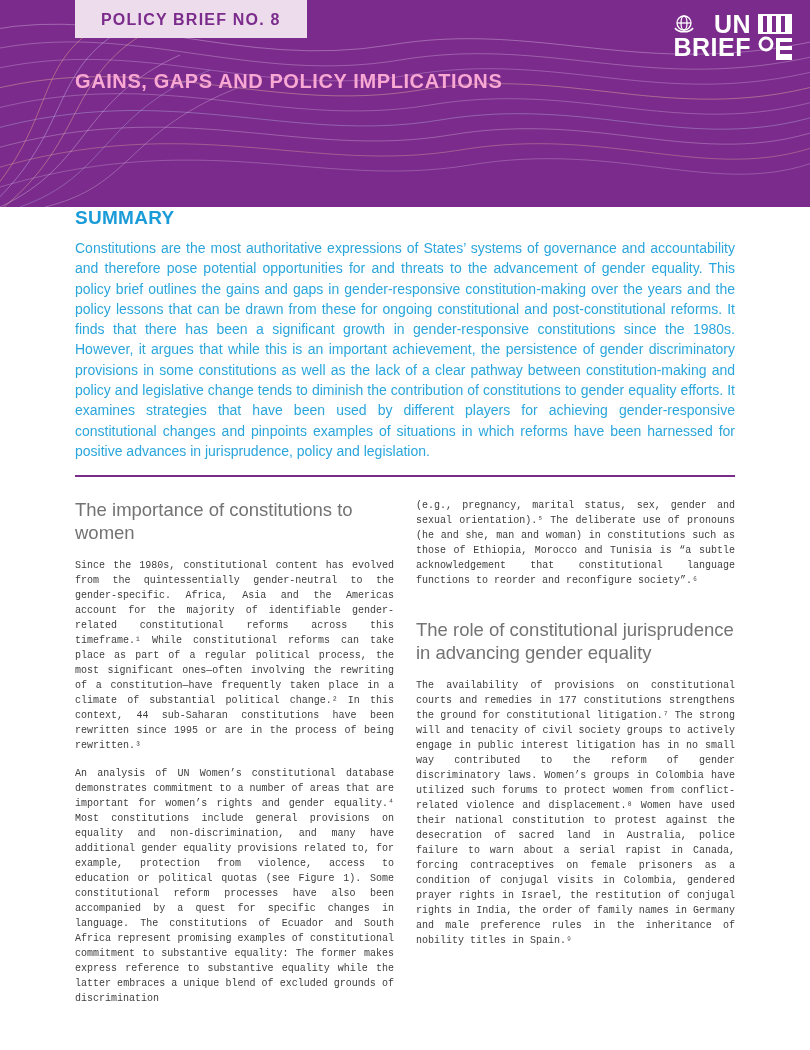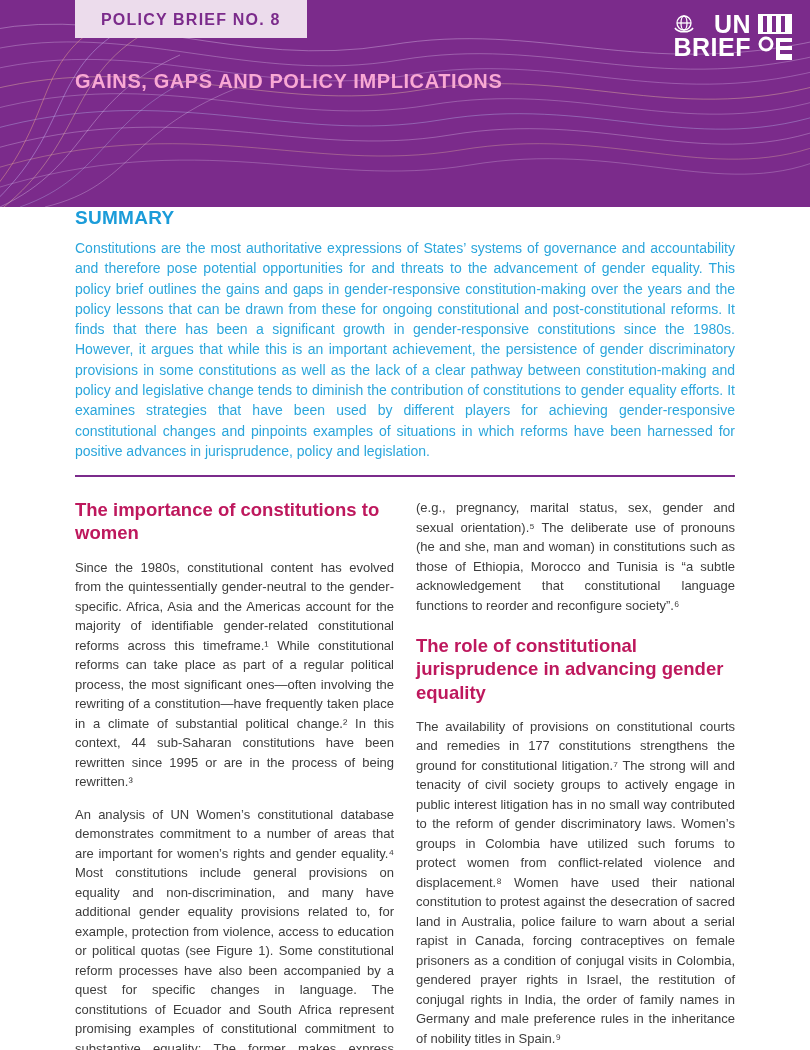--- a/index.html
+++ b/index.html
@@ -110,35 +110,36 @@
 
   
   .columns {
     margin: 0 75px;
     padding-top: 21px;
     display: grid;
     grid-template-columns: 1fr 1fr;
     column-gap: 22px;
   }
   .col h3 {
-    color: #be185d;
+    color: #737373;
     font-size: 18.5px;
-    font-weight: bold;
+    font-weight: normal;
     line-height: 1.25;
     margin-bottom: 13px;
   }
   .col p {
     color: #3d3d3d;
-    font-size: 13px;
+    font-size: 10px;
     line-height: 1.5;
     text-align: justify;
     margin-bottom: 13px;
+    font-family: Liberation Mono, monospace;
   }
   .col h3.mid {
-    margin-top: 19px;
+    margin-top: 30px;
   }
 </style>
 </head>
 <body>
 
 <div class="page">
 
   <div class="banner">
     <svg class="waves" viewBox="0 0 810 207" preserveAspectRatio="none">
       <g fill="none" stroke-width="1">

